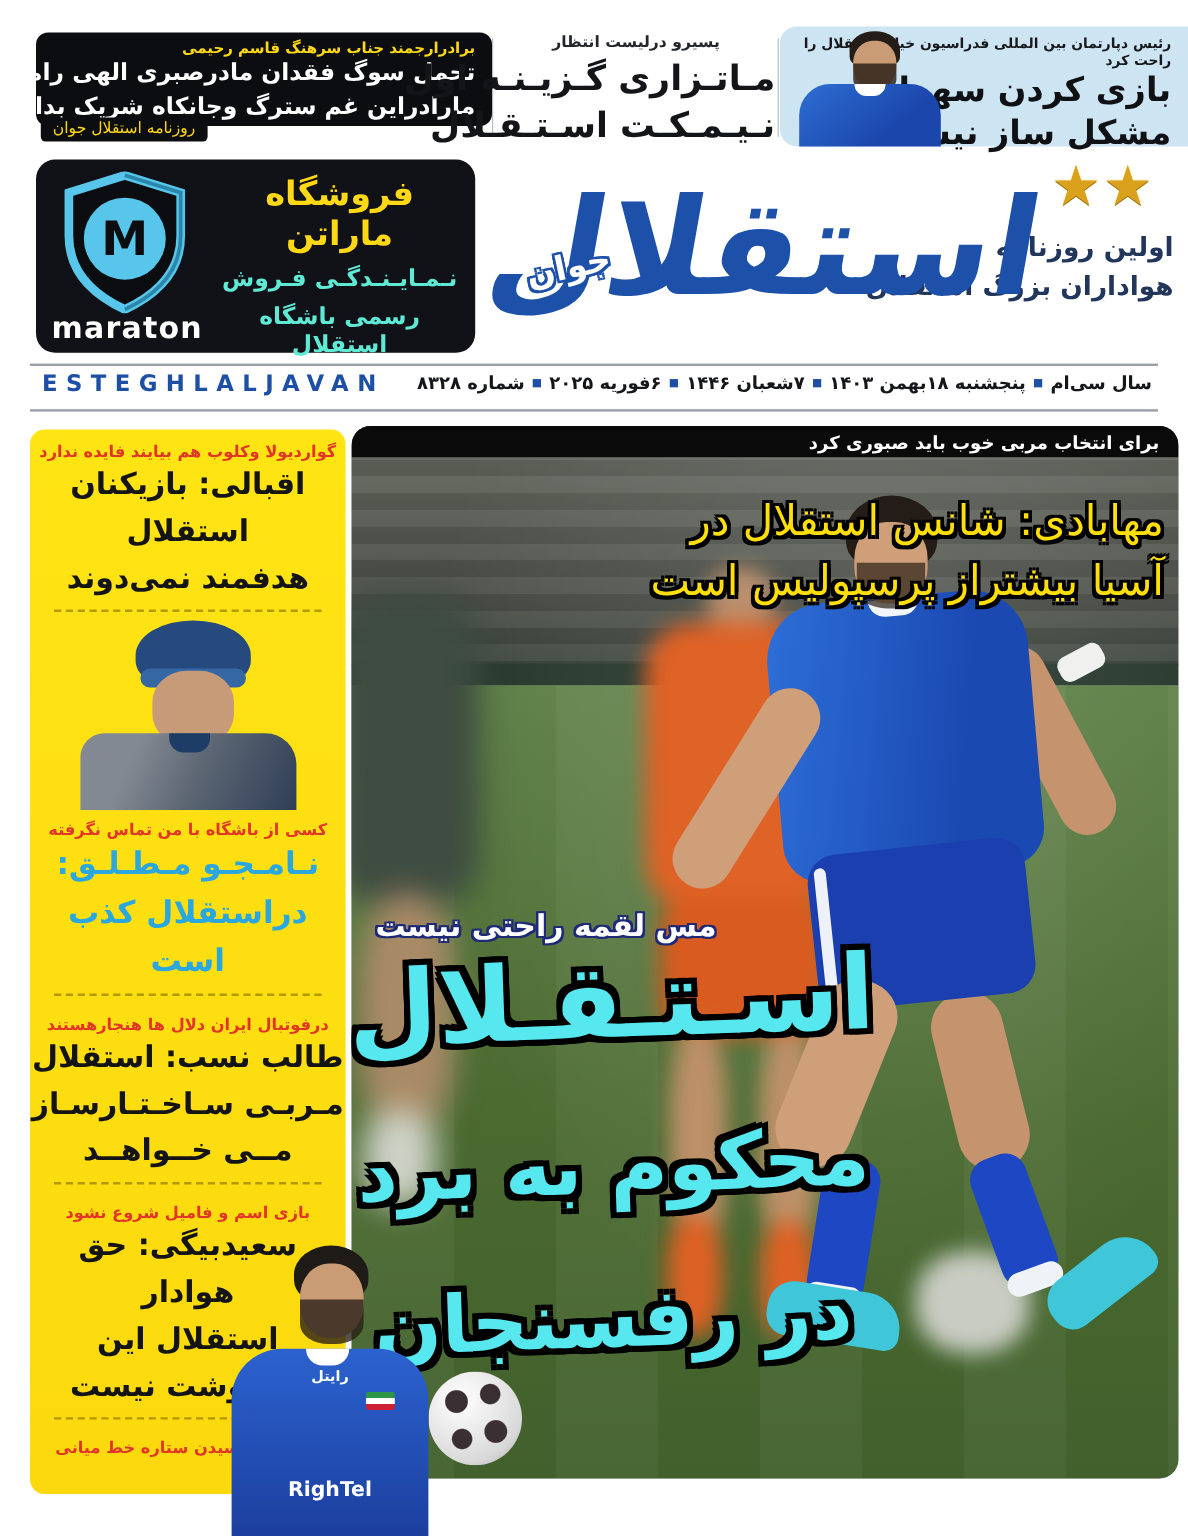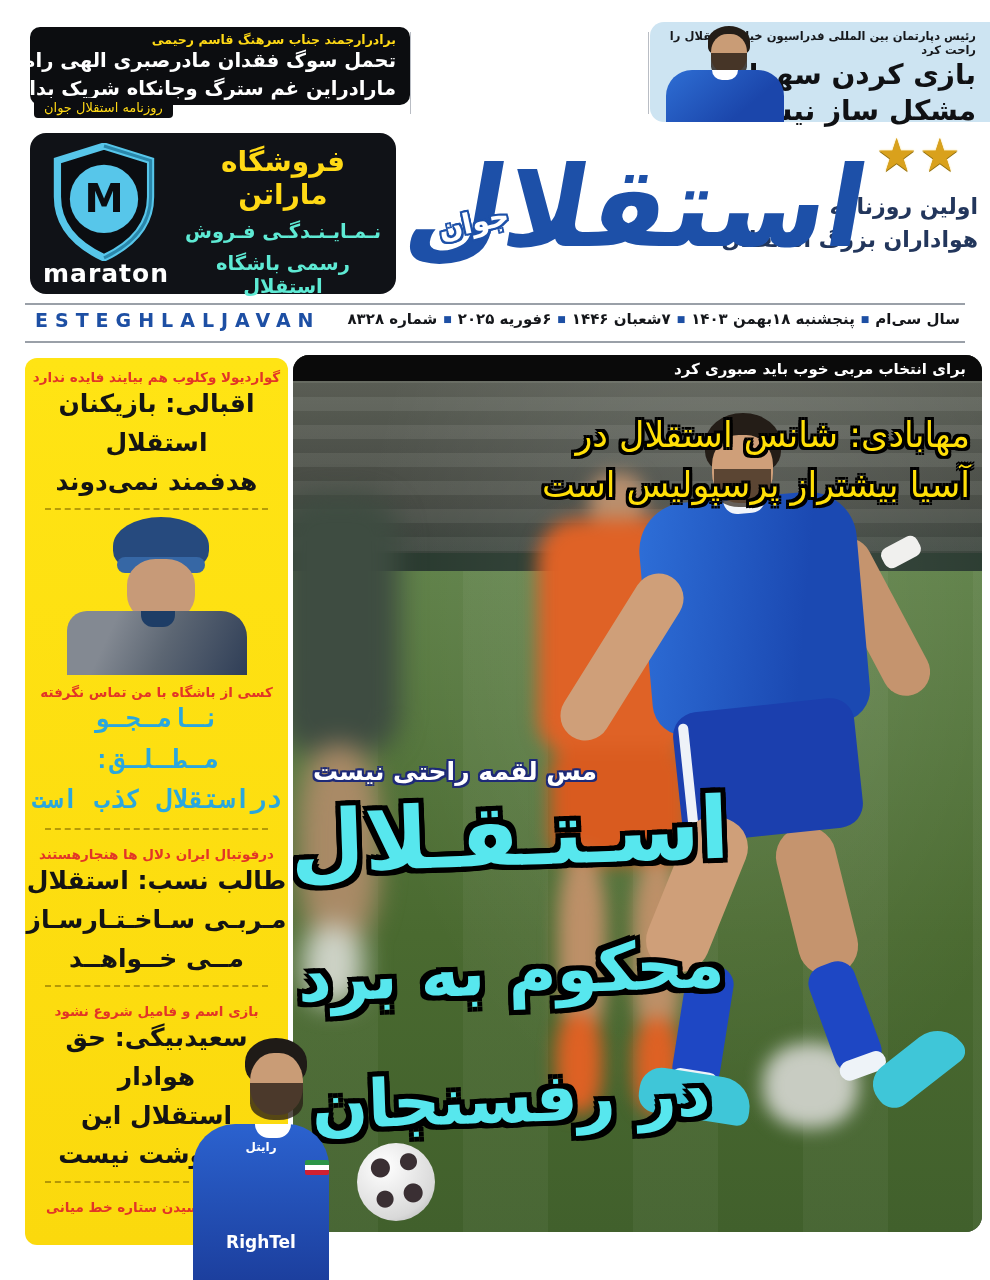--- a/index.html
+++ b/index.html
@@ -51,35 +51,35 @@
   .rule{position:absolute;left:25px;right:25px;height:2px;background:#9aa0a8;}
   .latin{position:absolute;left:35px;top:309px;color:#1d4fa4;font-weight:bold;font-size:19px;letter-spacing:7px;}
   .dateline{position:absolute;right:30px;top:310px;font-size:15px;font-weight:bold;color:#14161a;}
   .dateline .sq{color:#1d4fa4;font-size:9px;margin:0 6px;vertical-align:2px;}
   
   .ycol{position:absolute;left:25px;top:358px;width:263px;height:887px;border-radius:12px;
         background:linear-gradient(180deg,#ffe414,#fbd90d);box-sizing:border-box;padding-top:2px;}
   .sep{border-top:2px dashed rgba(120,96,0,.55);margin:7px 20px;}
   .kick-r{color:#e23527;font-size:13.5px;font-weight:bold;text-align:center;padding-top:9px;}
   .h-black{color:#141414;font-size:25px;font-weight:900;text-align:center;line-height:1.55;}
-  .h-cyan{color:#2aa7de;font-size:26px;font-weight:900;text-align:center;line-height:1.55;font-family:Liberation Mono, monospace;}
+  .h-cyan{color:#2aa7de;font-size:26px;font-weight:900;text-align:center;line-height:1.55;}
   
   .coach{position:relative;width:212px;height:158px;margin:4px auto 0;}
   .c-beanie{position:absolute;left:62px;top:0;width:96px;height:58px;background:#264a7e;border-radius:50% 50% 42% 42%;}
   .c-beanie::after{content:"";position:absolute;left:4px;bottom:2px;width:88px;height:16px;background:#3667a5;border-radius:8px;}
   .c-face{position:absolute;left:76px;top:42px;width:68px;height:62px;background:#c79a78;border-radius:42%;}
   .c-body{position:absolute;left:16px;top:94px;width:180px;height:64px;border-radius:20px 26px 0 0;
           background:linear-gradient(115deg,#838992 25%,#5c6673 55%,#2f3e57);}
   .c-body::before{content:"";position:absolute;left:74px;top:0;width:34px;height:16px;background:#1e3d66;border-radius:0 0 12px 12px;}
   
   .mashar{position:absolute;left:193px;top:1038px;width:160px;height:242px;z-index:7;}
   .m-hair{position:absolute;left:52px;top:0;width:62px;height:48px;background:#1f1b17;border-radius:50% 50% 40% 40%;}
   .m-face{position:absolute;left:57px;top:15px;width:53px;height:62px;background:#c99c76;border-radius:45%;}
   .m-beard{position:absolute;left:57px;top:45px;width:53px;height:37px;background:rgba(40,30,22,.78);border-radius:0 0 45% 45%;}
-  .m-torso{position:absolute;left:0;top:86px;width:136px;height:156px;border-radius:42px 42px 0 0;
+  .m-torso{position:absolute;left:0;top:86px;width:164px;height:156px;border-radius:42px 42px 0 0;
            background:linear-gradient(180deg,#2b62cf,#1c3f9e);}
   .m-torso::before{content:"";position:absolute;left:62px;top:0;width:36px;height:14px;background:#fff;border-radius:0 0 14px 14px;}
   .m-flag{position:absolute;left:112px;top:36px;width:24px;height:15px;border-radius:2px;overflow:hidden;
           background:linear-gradient(180deg,#2c9547 33%,#fff 33% 66%,#cf2033 66%);}
   .m-spon1{position:absolute;left:0;width:100%;top:16px;text-align:center;color:#fff;font-size:12px;font-weight:bold;}
   .m-spon2{position:absolute;left:0;width:100%;top:108px;text-align:center;color:#fff;font-size:17px;font-weight:bold;}
   
   .photo{position:absolute;left:293px;top:355px;right:8px;height:877px;border-radius:16px;overflow:hidden;background:#51564e;}
   .stands{position:absolute;left:0;right:0;top:0;height:200px;
           background:repeating-linear-gradient(180deg,rgba(0,0,0,.08) 0 14px,rgba(255,255,255,.04) 14px 28px),
@@ -153,20 +153,25 @@
   <div class="obituary" dir="rtl">
     <div class="kick-y">برادرارجمند جناب سرهنگ قاسم رحیمی</div>
     <div class="oline">تحمل سوگ فقدان مادرصبری الهی رامیطلبد</div>
     <div class="oline">مارادراین غم سترگ وجانکاه شریک بدانید.</div>
   </div>
   <div class="obit-sig" dir="rtl">روزنامه استقلال جوان</div>
 
   <div class="vline" style="left:410px;"></div>
   <div class="vline" style="left:648px;"></div>
 
+  <div class="top-center" dir="rtl">
+    <div class="kick-b">پسیرو درلیست انتظار</div>
+    <div class="bigline">مـاتـزاری گـزیـنـه اول</div>
+    <div class="bigline">نـیـمـکـت اسـتـقـلال</div>
+  </div>
 
   <div class="top-right" dir="rtl">
     <div class="sohr">
       <div class="s-hair"></div>
       <div class="s-face"></div>
       <div class="s-beard"></div>
       <div class="s-torso"></div>
     </div>
     <div class="kick-b">رئیس دپارتمان بین المللی فدراسیون خیال استقلال را راحت کرد</div>
     <div class="bigline">بازی کردن سهرابیان</div>

